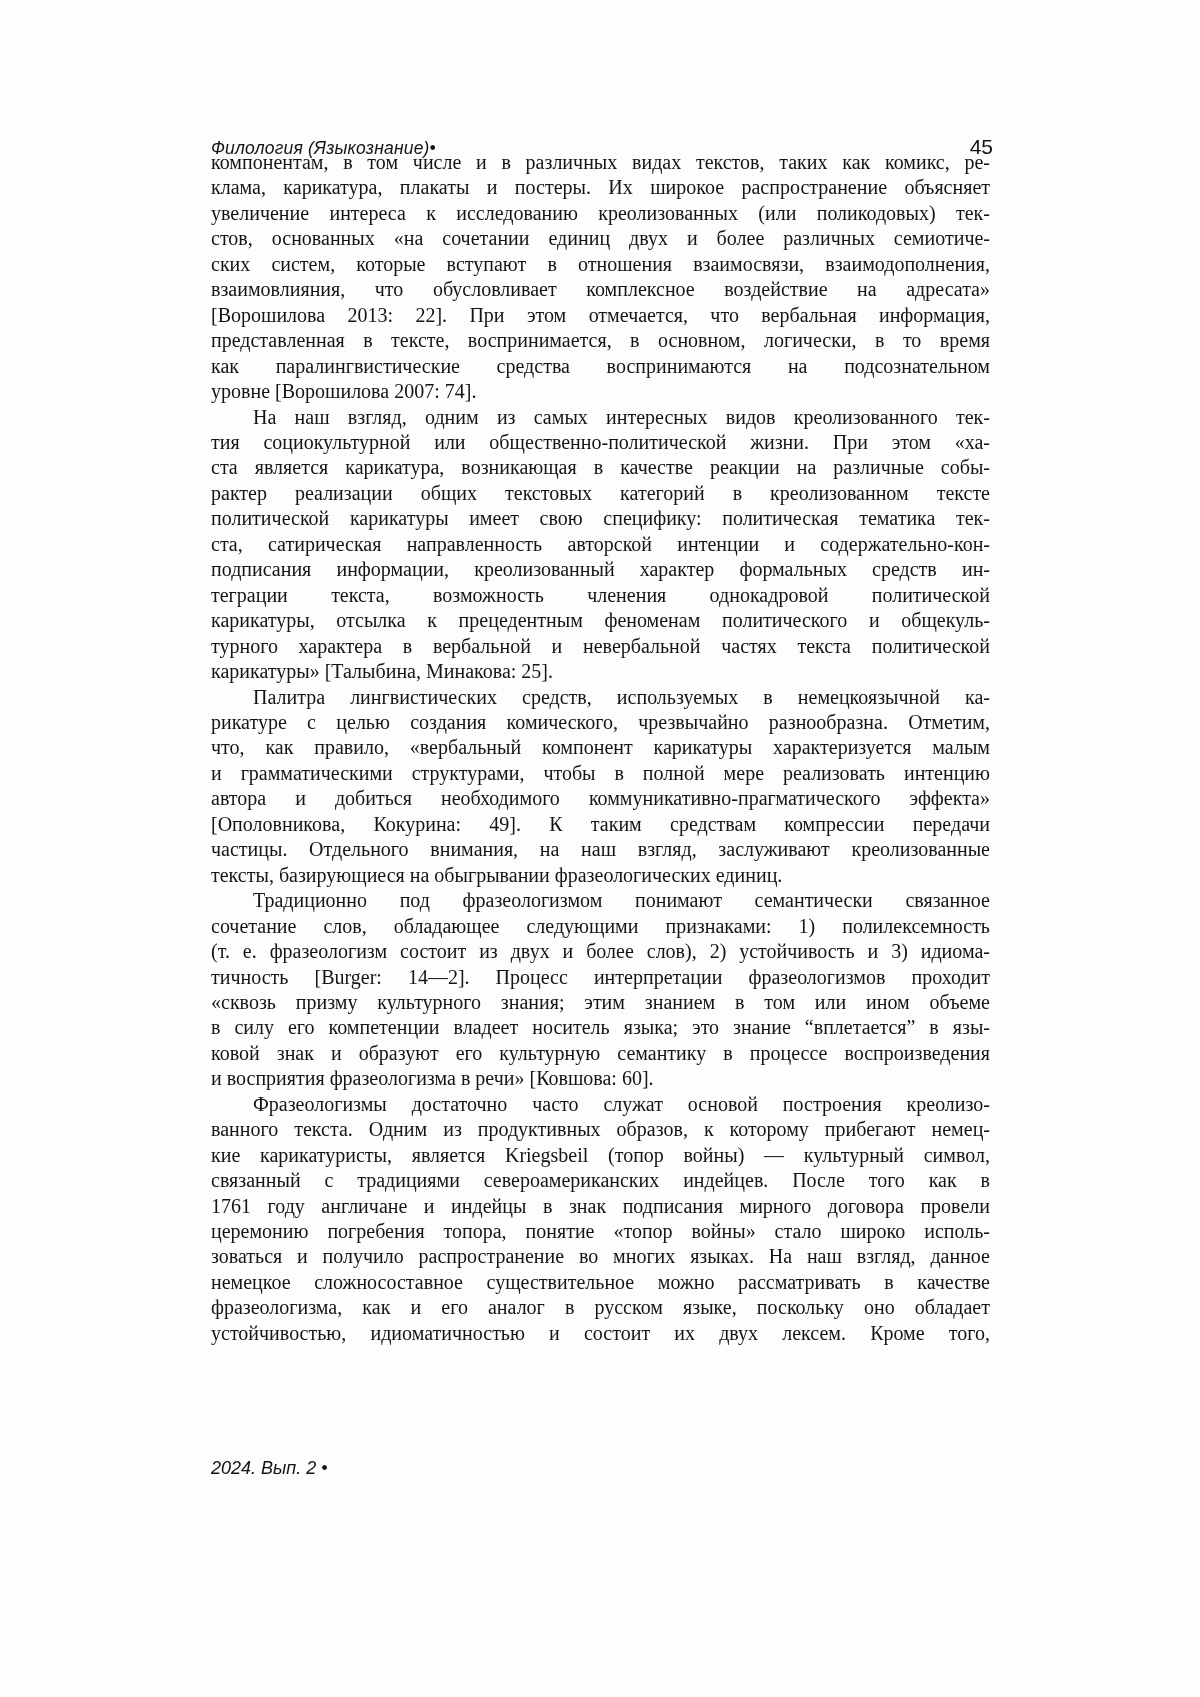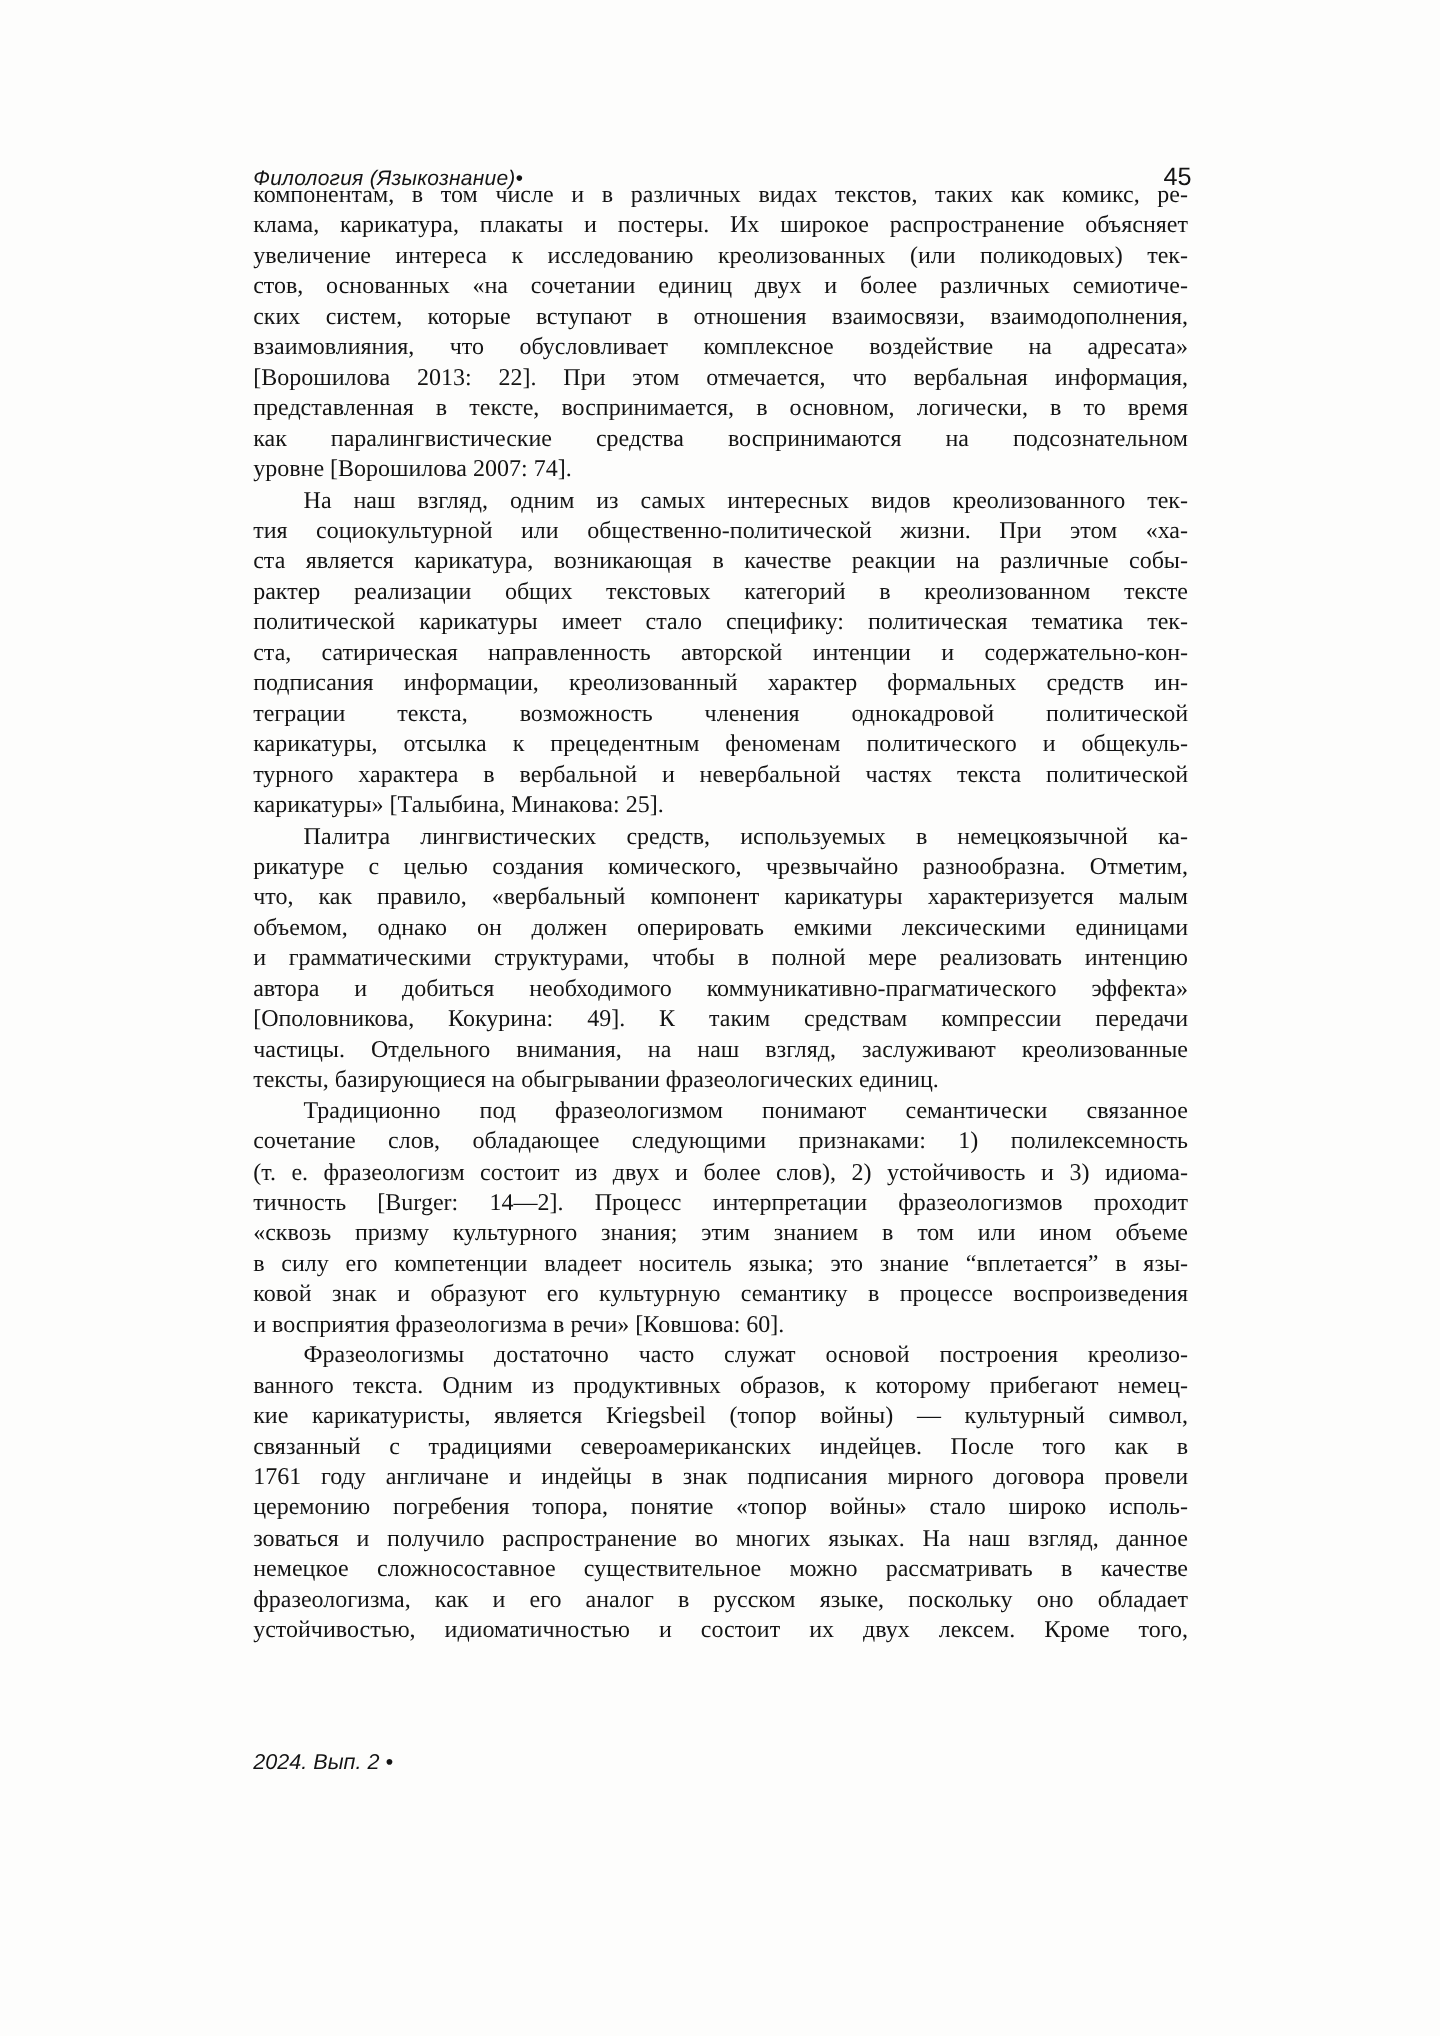--- a/index.html
+++ b/index.html
@@ -89,33 +89,32 @@
         <div class="line">[Ворошилова 2013: 22]. При этом отмечается, что вербальная информация,</div>
         <div class="line">представленная в тексте, воспринимается, в основном, логически, в то время</div>
         <div class="line">как паралингвистические средства воспринимаются на подсознательном</div>
         <div class="line flush">уровне [Ворошилова 2007: 74].</div>
       </div>
       <div class="para">
         <div class="line indent">На наш взгляд, одним из самых интересных видов креолизованного тек-</div>
         <div class="line">тия социокультурной или общественно-политической жизни. При этом «ха-</div>
         <div class="line">ста является карикатура, возникающая в качестве реакции на различные собы-</div>
         <div class="line">рактер реализации общих текстовых категорий в креолизованном тексте</div>
-        <div class="line">политической карикатуры имеет стало специфику: политическая тематика тек-</div>
+        <div class="line">политической карикатуры имеет свою специфику: политическая тематика тек-</div>
         <div class="line">ста, сатирическая направленность авторской интенции и содержательно-кон-</div>
         <div class="line">подписания информации, креолизованный характер формальных средств ин-</div>
         <div class="line">теграции текста, возможность членения однокадровой политической</div>
         <div class="line">карикатуры, отсылка к прецедентным феноменам политического и общекуль-</div>
         <div class="line">турного характера в вербальной и невербальной частях текста политической</div>
         <div class="line flush">карикатуры» [Талыбина, Минакова: 25].</div>
       </div>
       <div class="para">
         <div class="line indent">Палитра лингвистических средств, используемых в немецкоязычной ка-</div>
         <div class="line">рикатуре с целью создания комического, чрезвычайно разнообразна. Отметим,</div>
         <div class="line">что, как правило, «вербальный компонент карикатуры характеризуется малым</div>
-        <div class="line">объемом, однако он должен оперировать емкими лексическими единицами</div>
         <div class="line">и грамматическими структурами, чтобы в полной мере реализовать интенцию</div>
         <div class="line">автора и добиться необходимого коммуникативно-прагматического эффекта»</div>
         <div class="line">[Ополовникова, Кокурина: 49]. К таким средствам компрессии передачи</div>
         <div class="line">частицы. Отдельного внимания, на наш взгляд, заслуживают креолизованные</div>
         <div class="line flush">тексты, базирующиеся на обыгрывании фразеологических единиц.</div>
       </div>
       <div class="para">
         <div class="line indent">Традиционно под фразеологизмом понимают семантически связанное</div>
         <div class="line">сочетание слов, обладающее следующими признаками: 1) полилексемность</div>
         <div class="line">(т. е. фразеологизм состоит из двух и более слов), 2) устойчивость и 3) идиома-</div>

